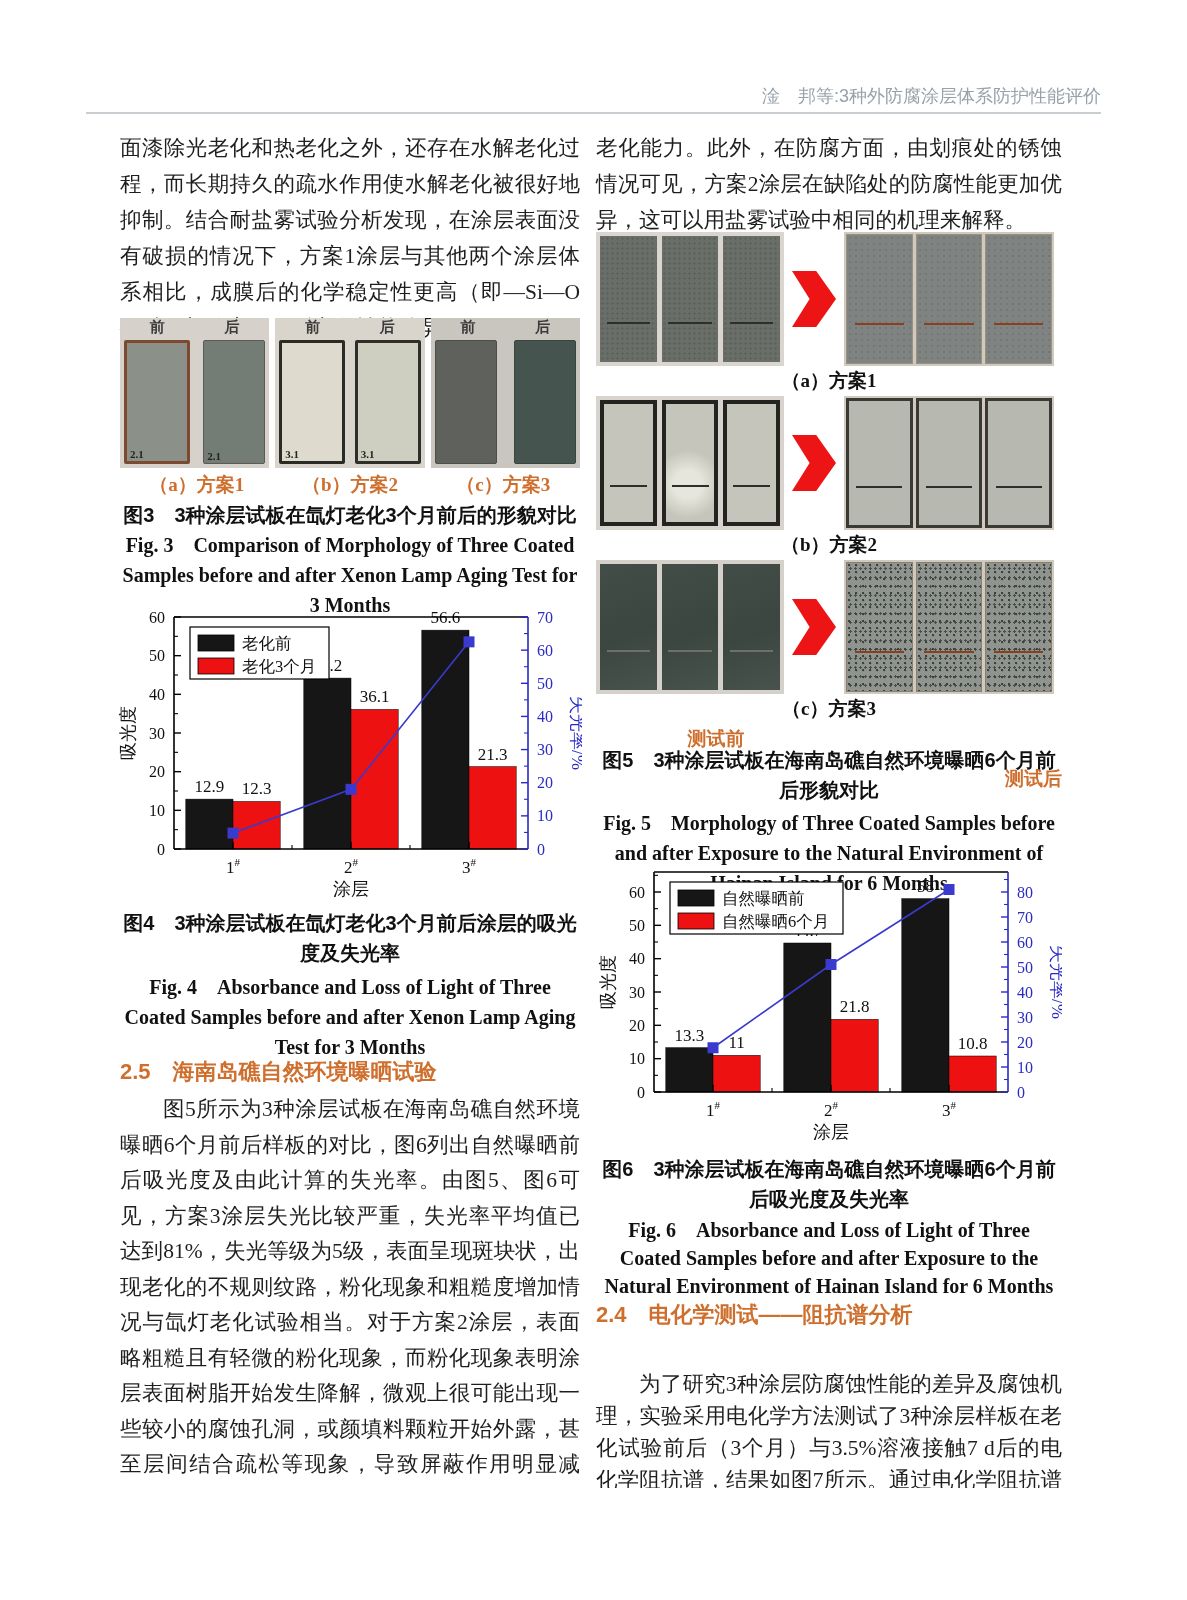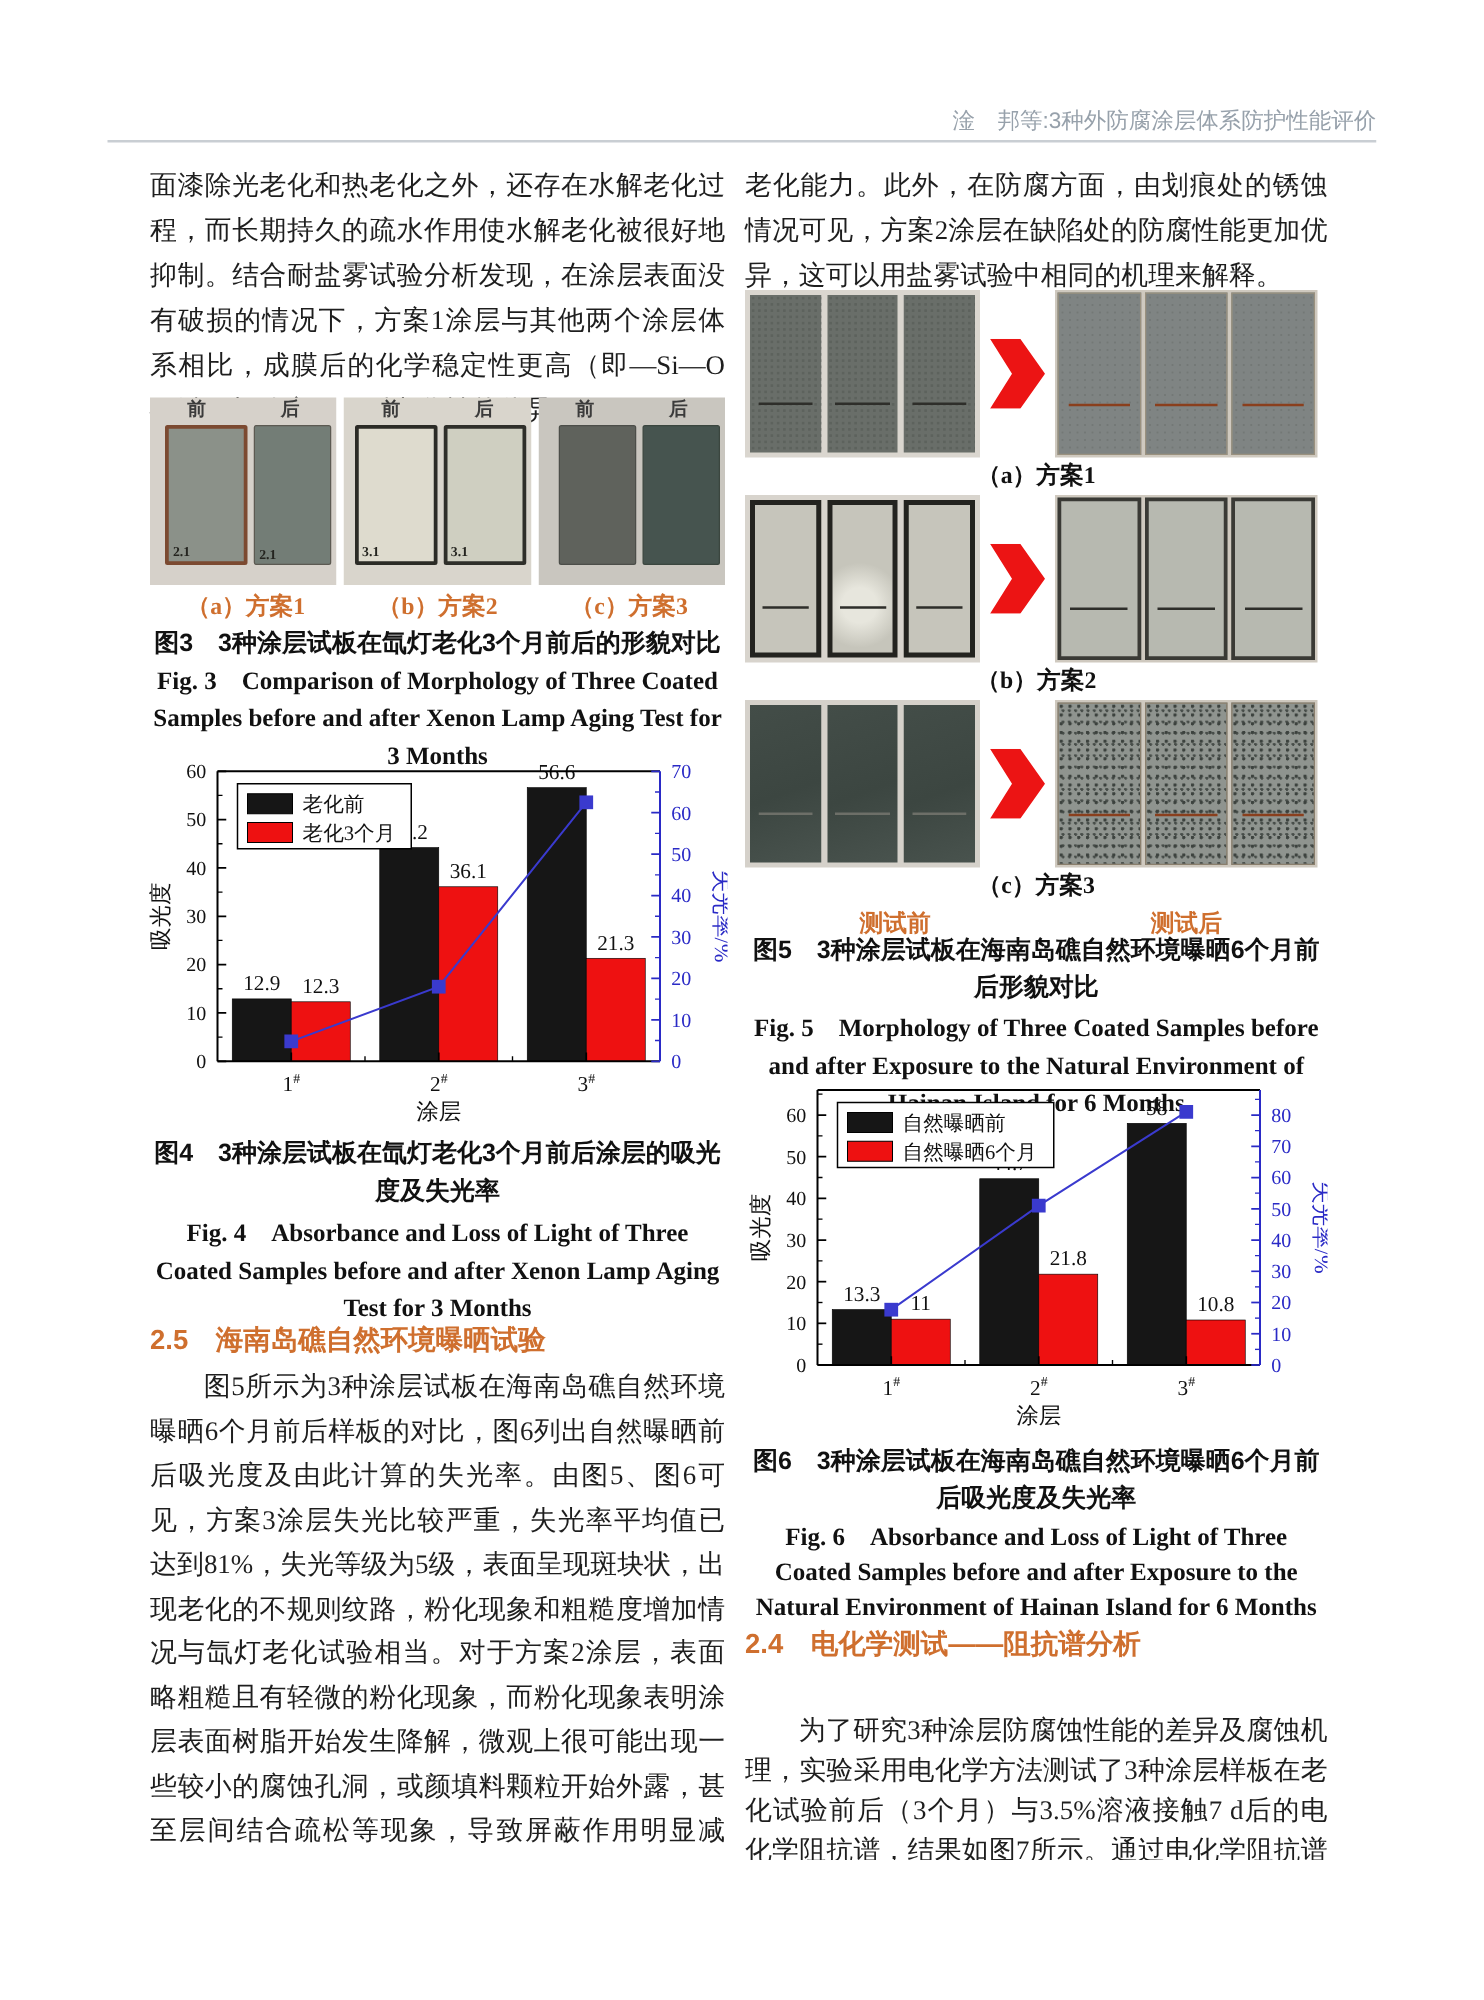--- a/index.html
+++ b/index.html
@@ -19,21 +19,21 @@
   .cap-zh{position:absolute;width:460px;text-align:center;font-weight:bold;font-size:20px;color:#111;
           font-family:"Liberation Sans", sans-serif;line-height:30px;}
   .cap-en{position:absolute;width:460px;text-align:center;font-weight:bold;font-size:20px;color:#111;
           font-family:"Liberation Serif", serif;line-height:30px;}
   
   .f3wrap{position:absolute;left:120px;top:318px;width:460px;height:150px;display:flex;gap:6px;}
   .f3g{flex:1;position:relative;display:flex;flex-direction:column;}
   .f3g-a{background:#d6d1ca;} .f3g-b{background:#d9d5cc;} .f3g-c{background:#c9c6bf;}
   .plabels{height:22px;display:flex;}
   .plabels span{flex:1;text-align:center;font-size:15px;color:#3b3b3b;font-weight:bold;}
-  .slabs{flex:1;display:flex;justify-content:flex-end;gap:5px;padding:0 4px 16px 4px;}
+  .slabs{flex:1;display:flex;justify-content:space-between;gap:5px;padding:0 4px 4px 4px;}
   .slab{position:relative;width:60px;border-radius:2px;}
   .mark{position:absolute;left:3px;bottom:1px;font-size:11px;font-weight:bold;color:#24241f;}
   .sa1{background:#8b9189;border:3px solid #7c4a31;}
   .sa2{background:#737d76;border:1px solid #5c5a52;}
   .sb1{background:#dedbce;border:3px solid #2b2b26;}
   .sb2{background:#cfcfc1;border:3px solid #2f2f2a;}
   .sc1{background:#5f625c;border:1px solid #4c4e49;}
   .sc2{background:#46544f;border:1px solid #3b463f;}
   .f3subs{position:absolute;left:120px;top:472px;width:460px;display:flex;}
   .f3subs span{flex:1;text-align:center;font-size:19px;font-weight:bold;color:#cf6f2e;}
@@ -58,21 +58,21 @@
                              radial-gradient(circle at 70% 60%,#474d49 1.1px,transparent 1.3px);
             background-size:7px 7px,5px 9px;}
   .scr{position:absolute;left:12%;right:12%;bottom:30%;height:2px;background:#2e2e2a;}
   .scr.rust{background:#8a3f1d;}
   .scr.faint{background:#6d6f68;}
   .f5sub{text-align:center;font-size:19px;font-weight:bold;color:#111;height:28px;line-height:26px;
          font-family:"Liberation Serif", serif;}
   .f5labels{display:flex;margin-top:2px;}
   .f5labels span{font-size:19px;font-weight:bold;color:#cf6f2e;}
   .f5labels .lb{width:240px;text-align:center;}
-  .f5labels .la{width:226px;text-align:center;}
+  .f5labels .la{width:226px;text-align:right;margin-top:40px;}
   
   .chart{position:absolute;}
   
   .footer{position:absolute;right:146px;top:1500px;text-align:right;}
   .footer .zh{font-size:21px;font-weight:bold;color:#8a9097;font-family:"Liberation Sans", sans-serif;}
   .footer .en{font-size:13px;color:#a8adb2;font-family:"Liberation Sans", sans-serif;margin-top:2px;}
   .foot-bar{position:absolute;right:136px;top:1502px;width:4px;height:48px;background:#2b5e92;}
   .foot-num{position:absolute;right:92px;top:1506px;font-size:31px;color:#0f766e;font-family:"Liberation Serif", serif;}
 </style>
 </head>

